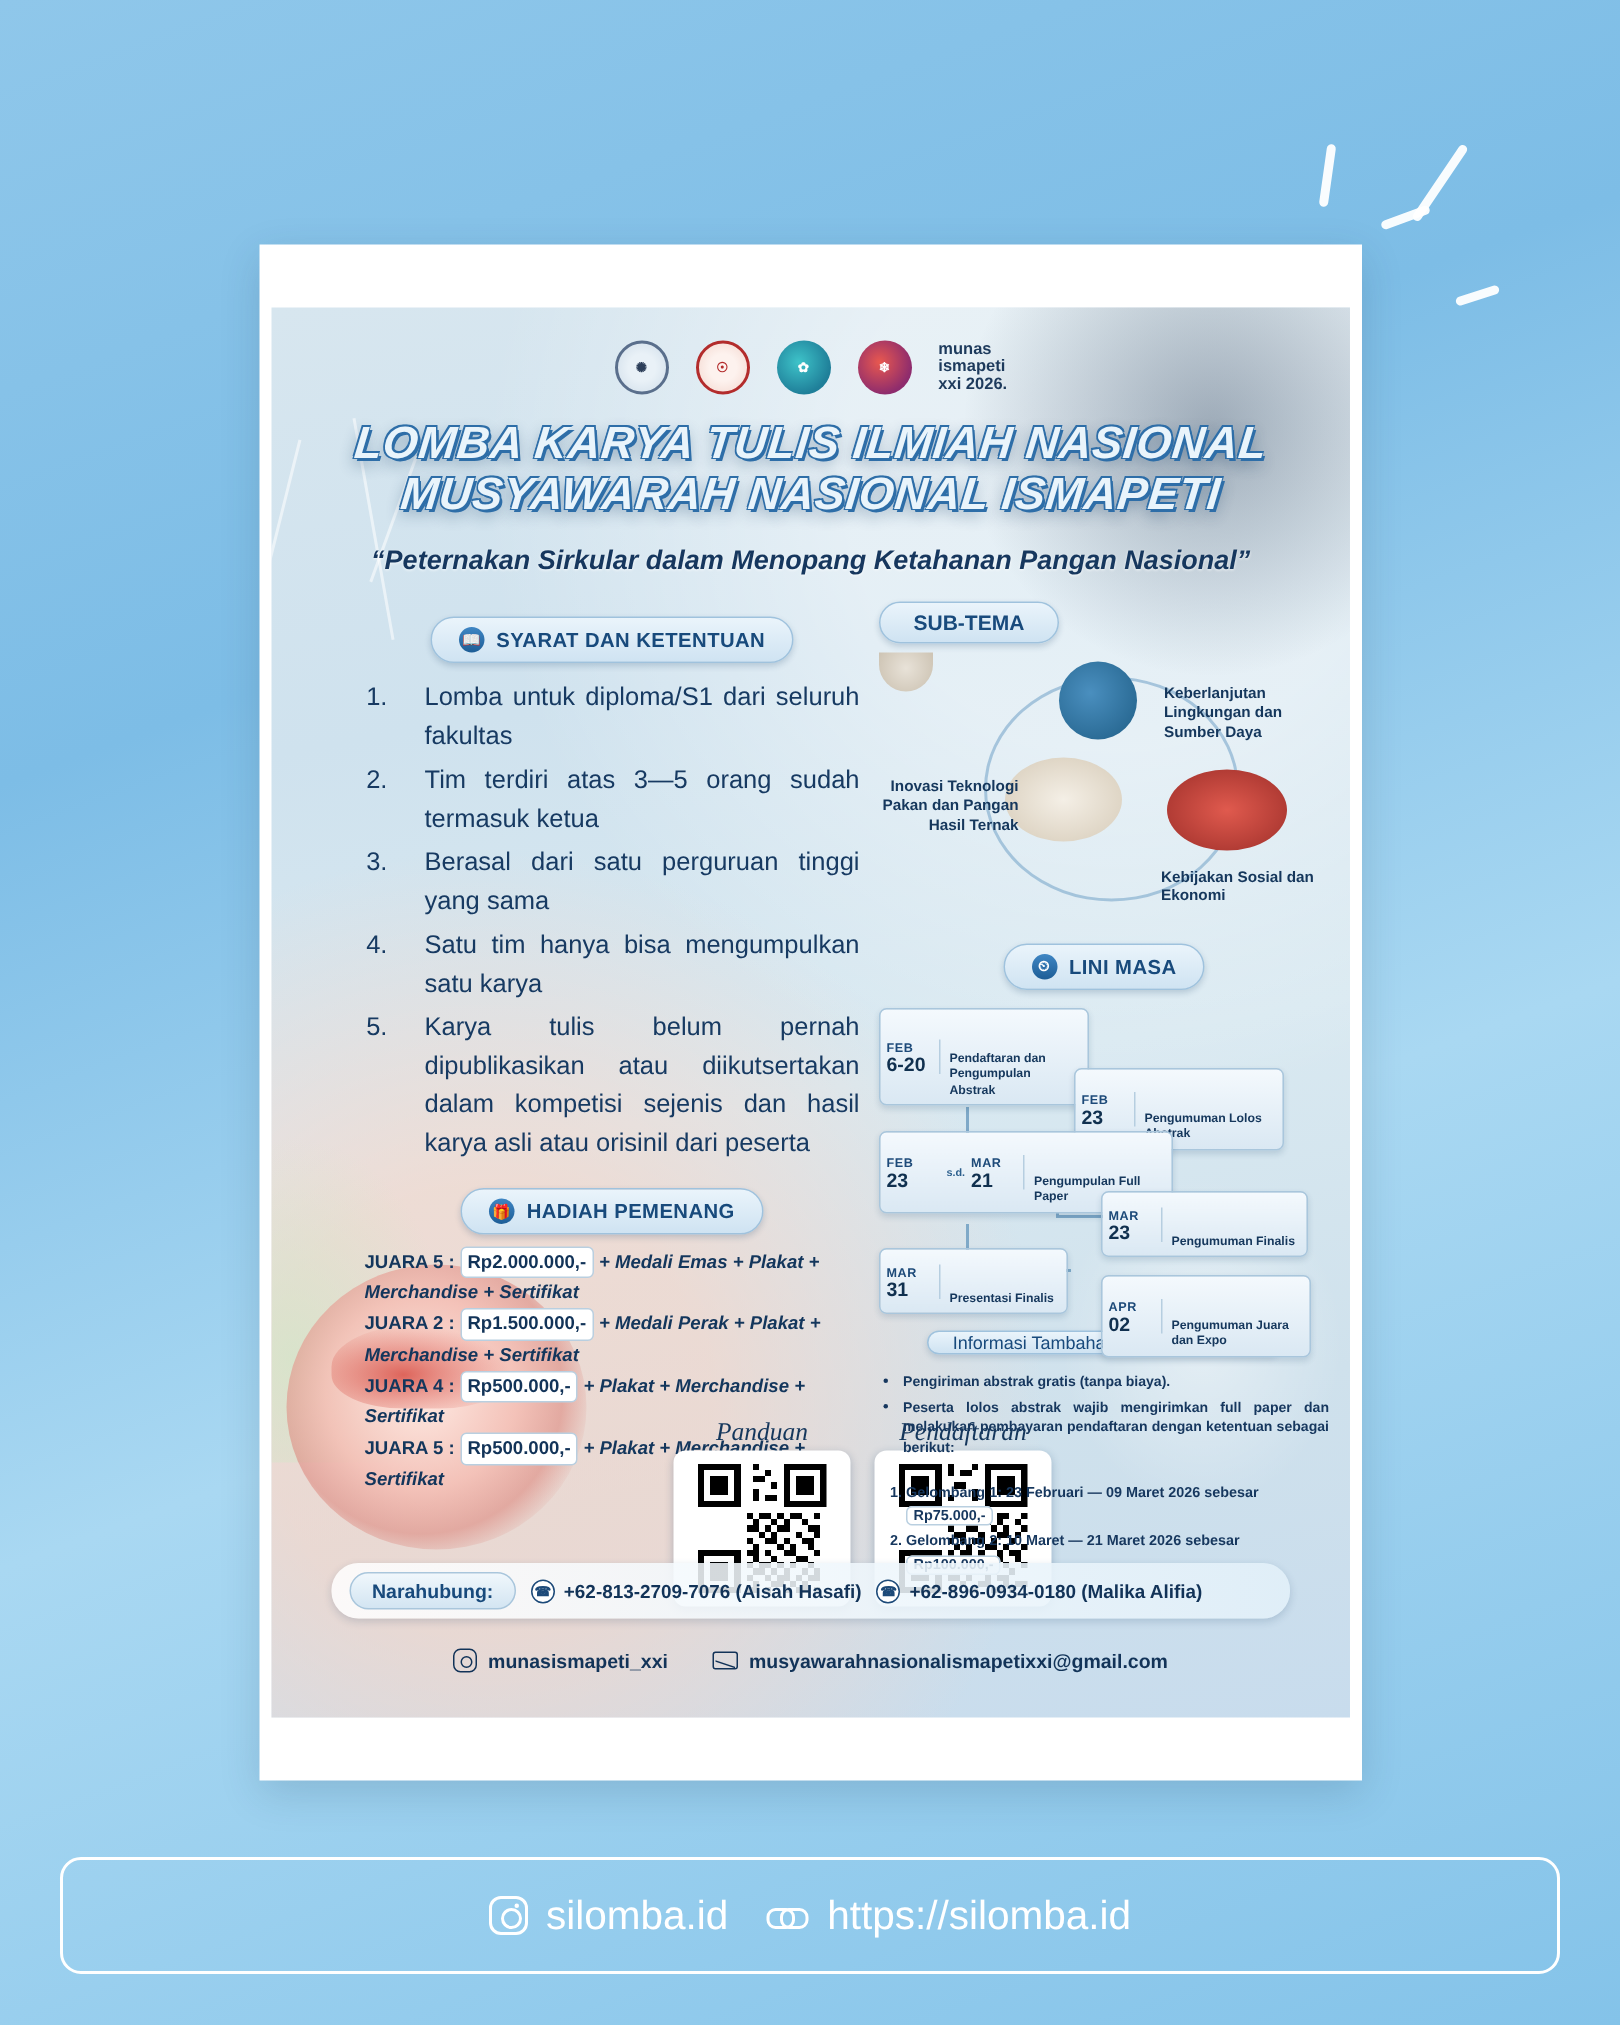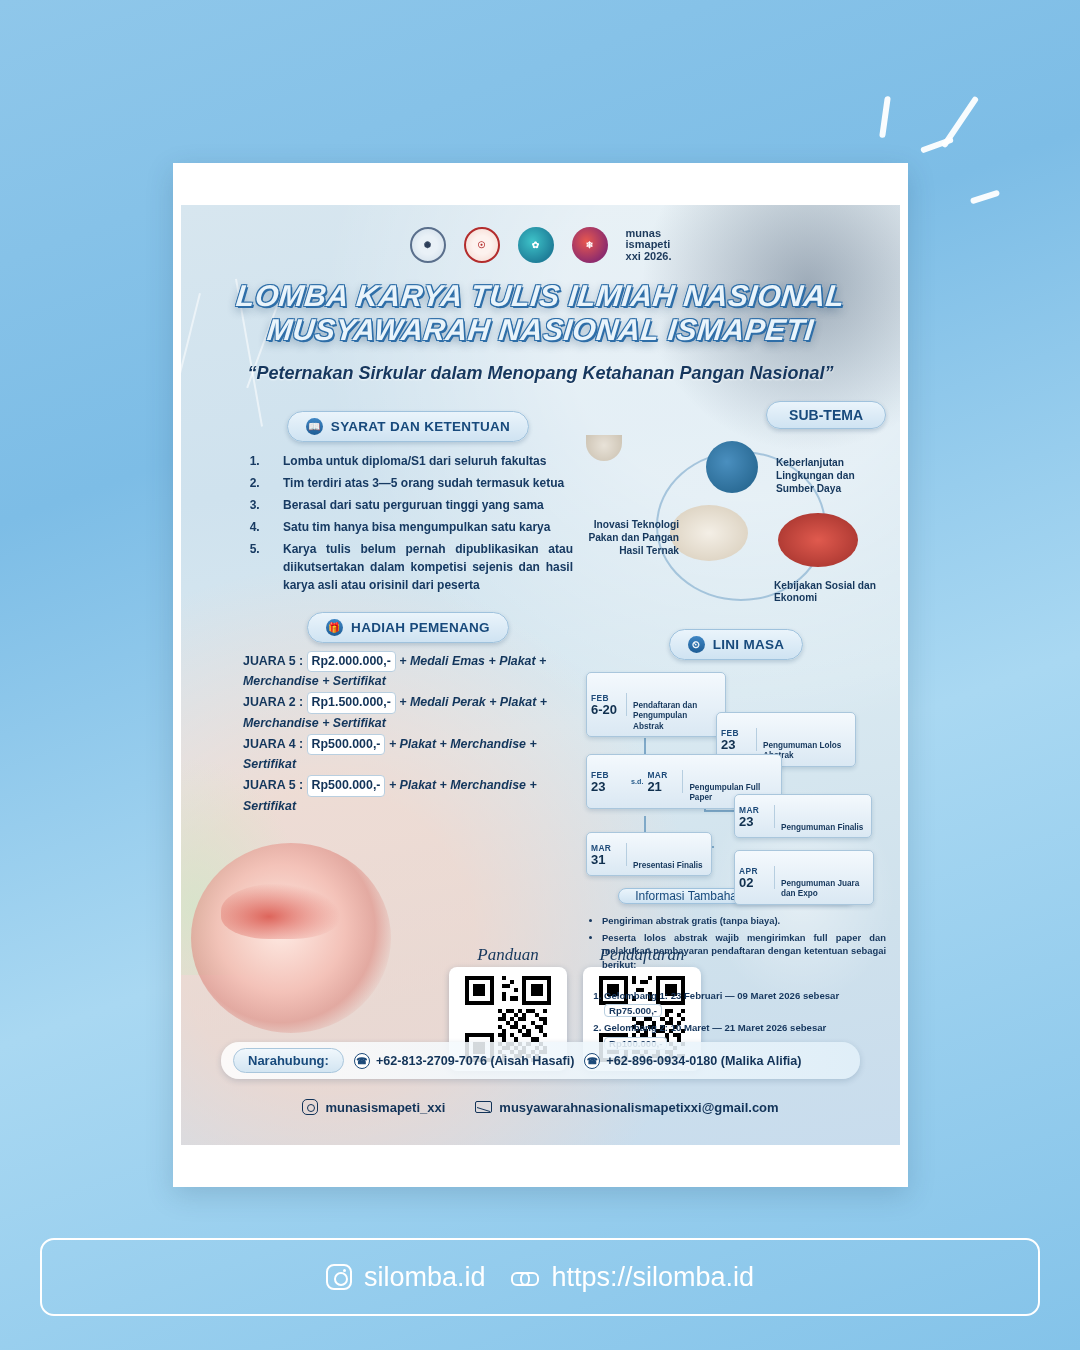--- a/index.html
+++ b/index.html
@@ -122,22 +122,22 @@
     width:17px; height:17px; border-radius:50%;
     background: linear-gradient(180deg,#3f86c4,#1d5d96);
     color:#fff; font-size:10px; display:flex; align-items:center; justify-content:center;
   }
 
   
   .col-left { position:absolute; left: 62px; top: 206px; width: 330px; }
   .syarat-head { text-align:center; margin-bottom: 10px; }
   ol.syarat { list-style: decimal; margin-left: 20px; }
   ol.syarat li {
-    font-size: 12px; line-height: 1.5; color:#173a62; margin-bottom: 4px;
-    text-align: justify; font-weight: 700; padding-left: 20px;
+    font-size: 17px; line-height: 1.5; color:#173a62; margin-bottom: 4px;
+    text-align: justify; font-weight: 400; padding-left: 20px;
   }
 
   .hadiah-head { text-align:center; margin: 18px 0 8px; }
   .prize { font-size: 12.4px; line-height: 1.55; color:#13365c; font-weight:700; margin-bottom:1px; }
   .prize .amt {
     display:inline-block; background:#ffffff; border:1px solid #b9cfe0;
     border-radius:4px; padding: 0 4px; font-weight: 800; color:#123358;
   }
   .prize em { font-style: italic; }
 
@@ -158,21 +158,21 @@
   }
   .qr-box {
     width: 118px; height: 104px; background:#fff; border-radius:8px;
     box-shadow: 0 2px 6px rgba(20,60,100,.25);
     display:flex; align-items:center; justify-content:center;
   }
   .qr-img { width: 86px; height: 86px; }
 
   
   .col-right { position:absolute; left: 405px; top: 196px; width: 300px; }
-  .subtema-head { text-align:right; }
+  .subtema-head { text-align:left; }
   .subtema-pill {
     background: linear-gradient(180deg,#eaf4fb,#cfe3f2);
     border:1px solid #9fc2dd; border-radius: 14px; padding: 5px 22px;
     font-weight:800; font-size:14px; color:#184a7c; display:inline-block;
     box-shadow: 0 2px 4px rgba(20,60,100,.2);
   }
   .subtema-diagram { position:relative; height: 180px; margin-top: 6px; }
   .st-label { position:absolute; font-size:10.2px; font-weight:800; color:#15375c; line-height:1.25; }
   .st-1 { right: 0; top: 22px; width: 110px; }
   .st-2 { left: -12px; top: 84px; width: 105px; text-align:right; }

